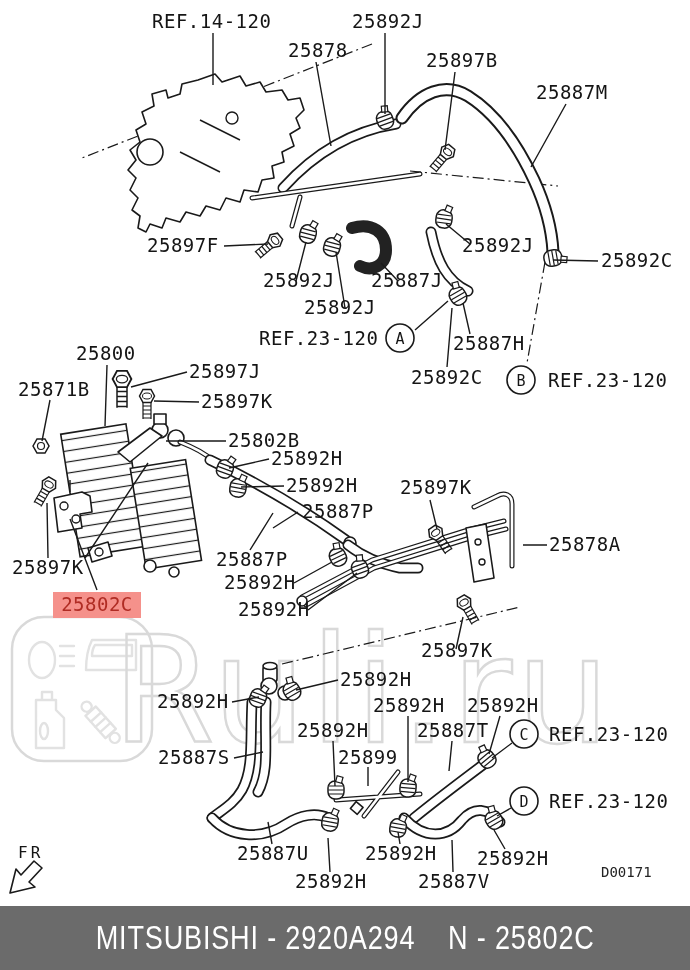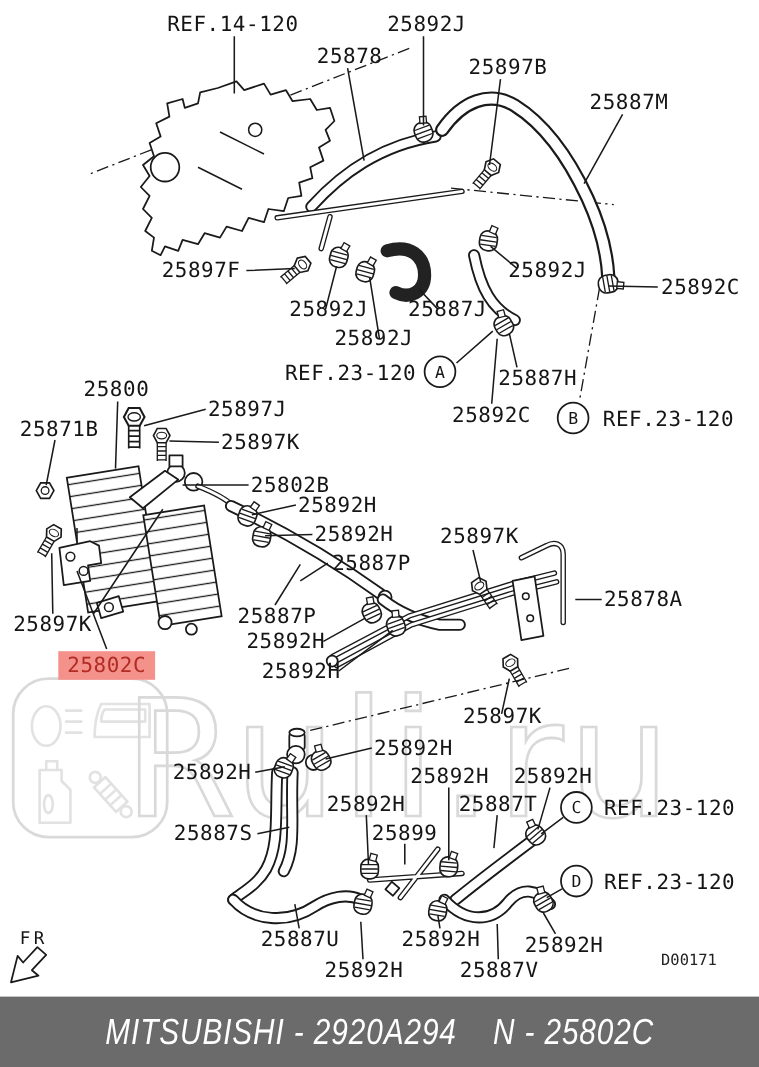--- a/index.html
+++ b/index.html
@@ -302,19 +302,19 @@
           <text x="549" y="741" class="plbl">REF.23-120</text>
         </g>
         <g>
           <circle cx="524" cy="801" r="14" class="callout-circle"></circle>
           <text x="524" y="806.5" class="cltr">D</text>
           <text x="549" y="808" class="plbl">REF.23-120</text>
         </g>
       </g>
 </svg>
 
-<div class="footer" style="background: rgb(107, 107, 107); color: rgb(255, 255, 255); font-style: italic;">
+<div class="footer" style="background: rgb(107, 107, 107); color: rgb(255, 255, 255);">
   <div class="footer-inner">
     <span>MITSUBISHI - 2920A294</span>
     <span>N - 25802C</span>
   </div>
 </div>
 </div>
 
 </body></html>

